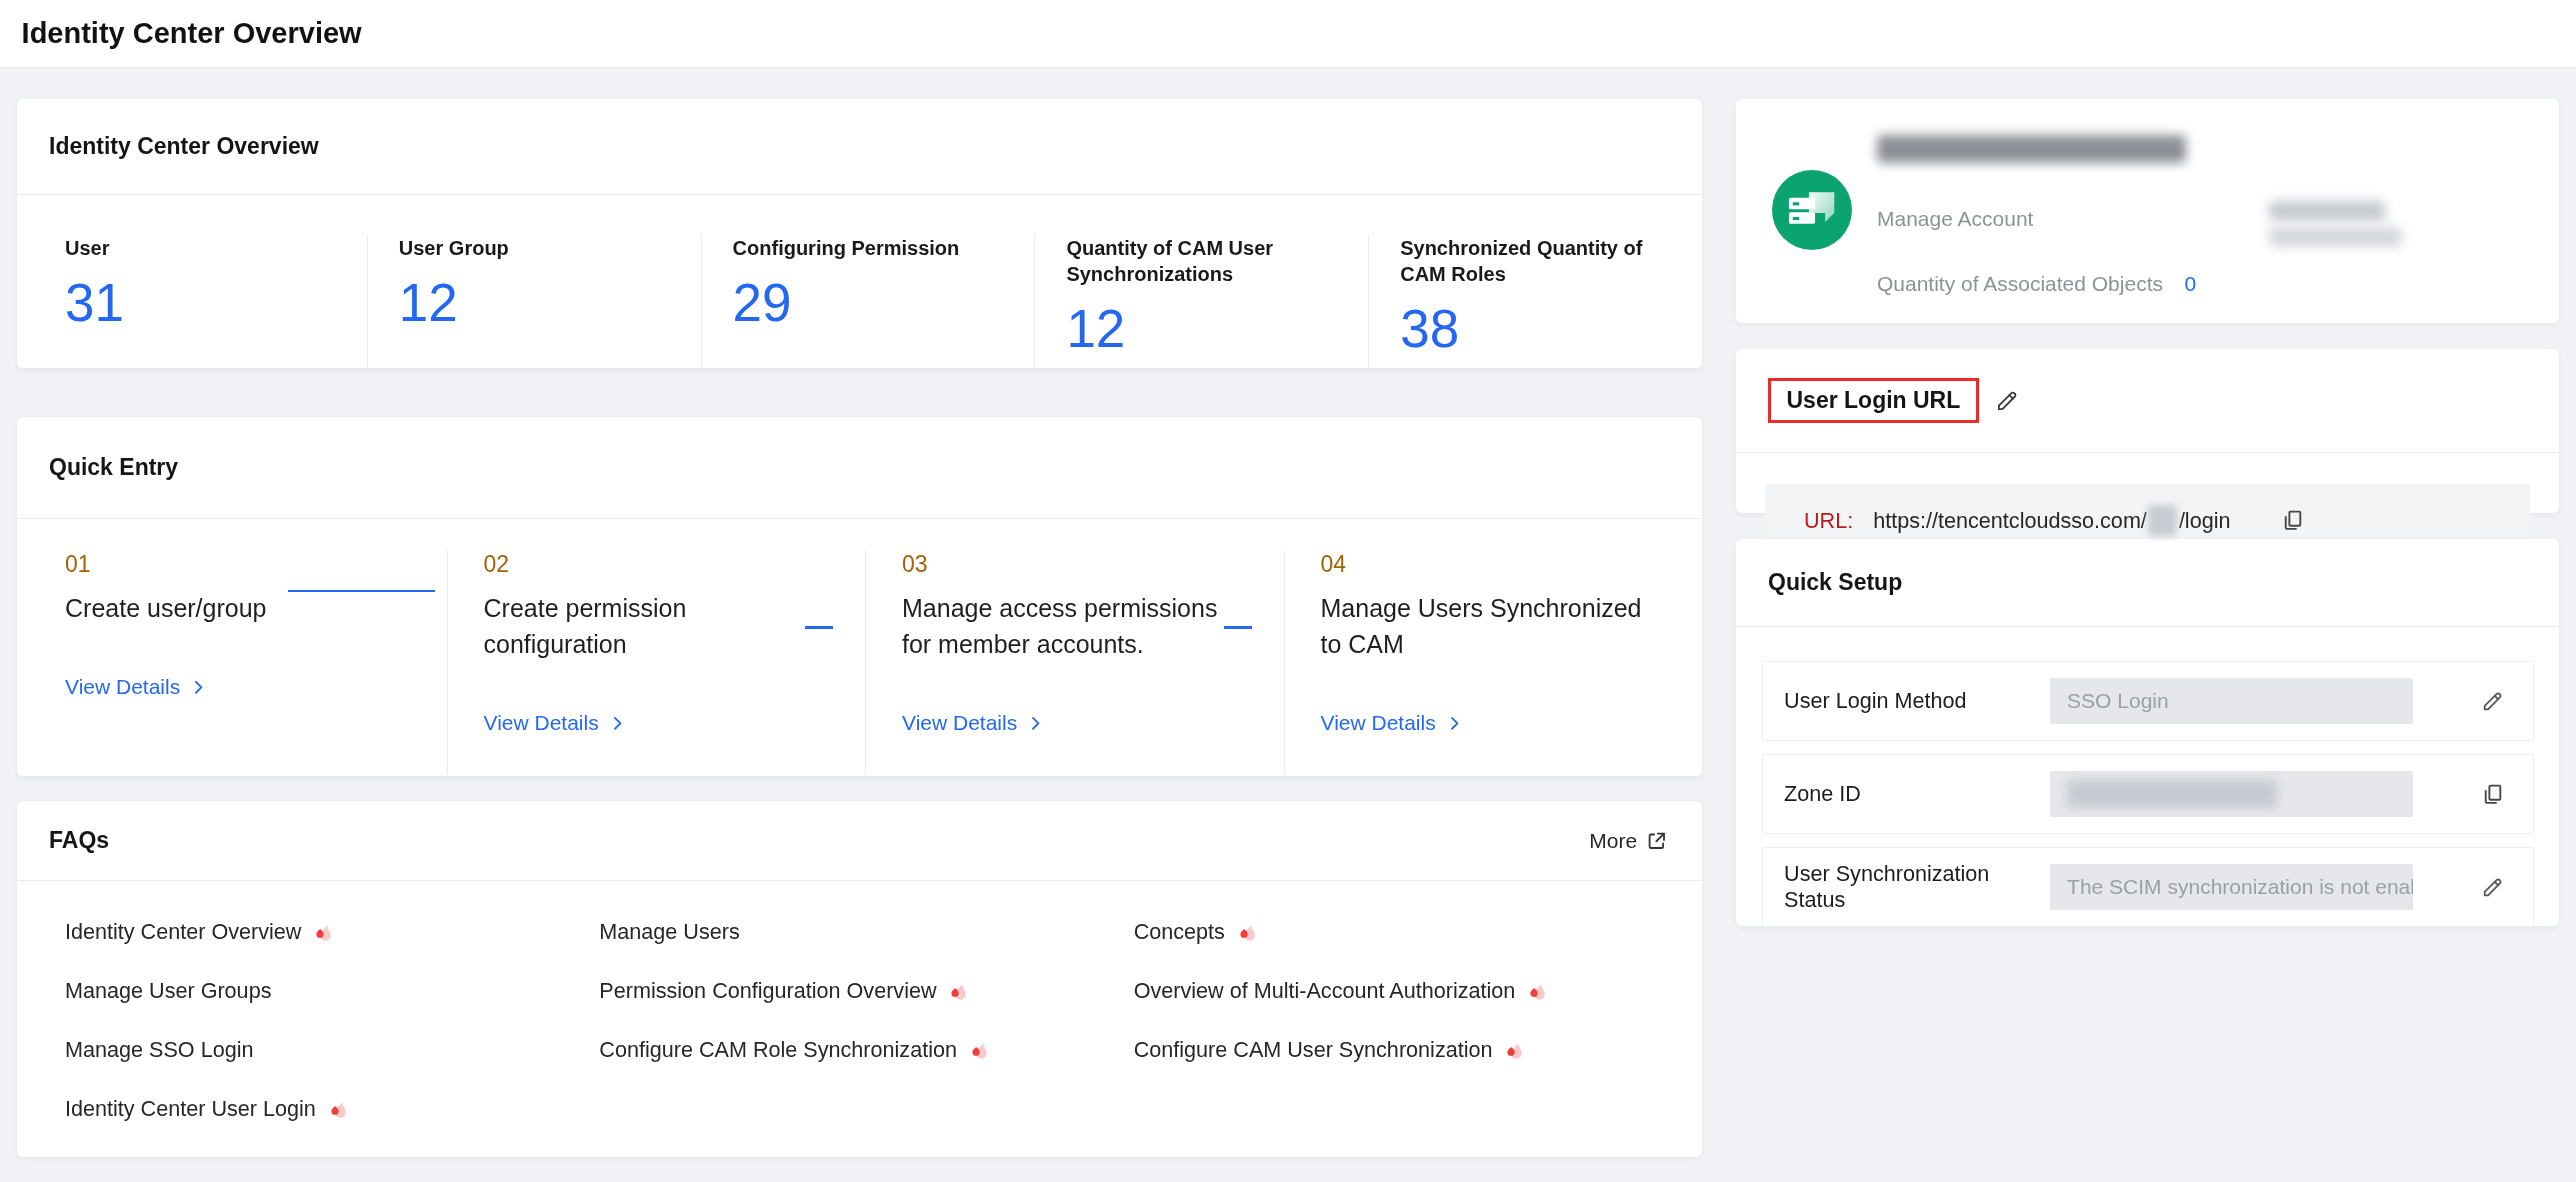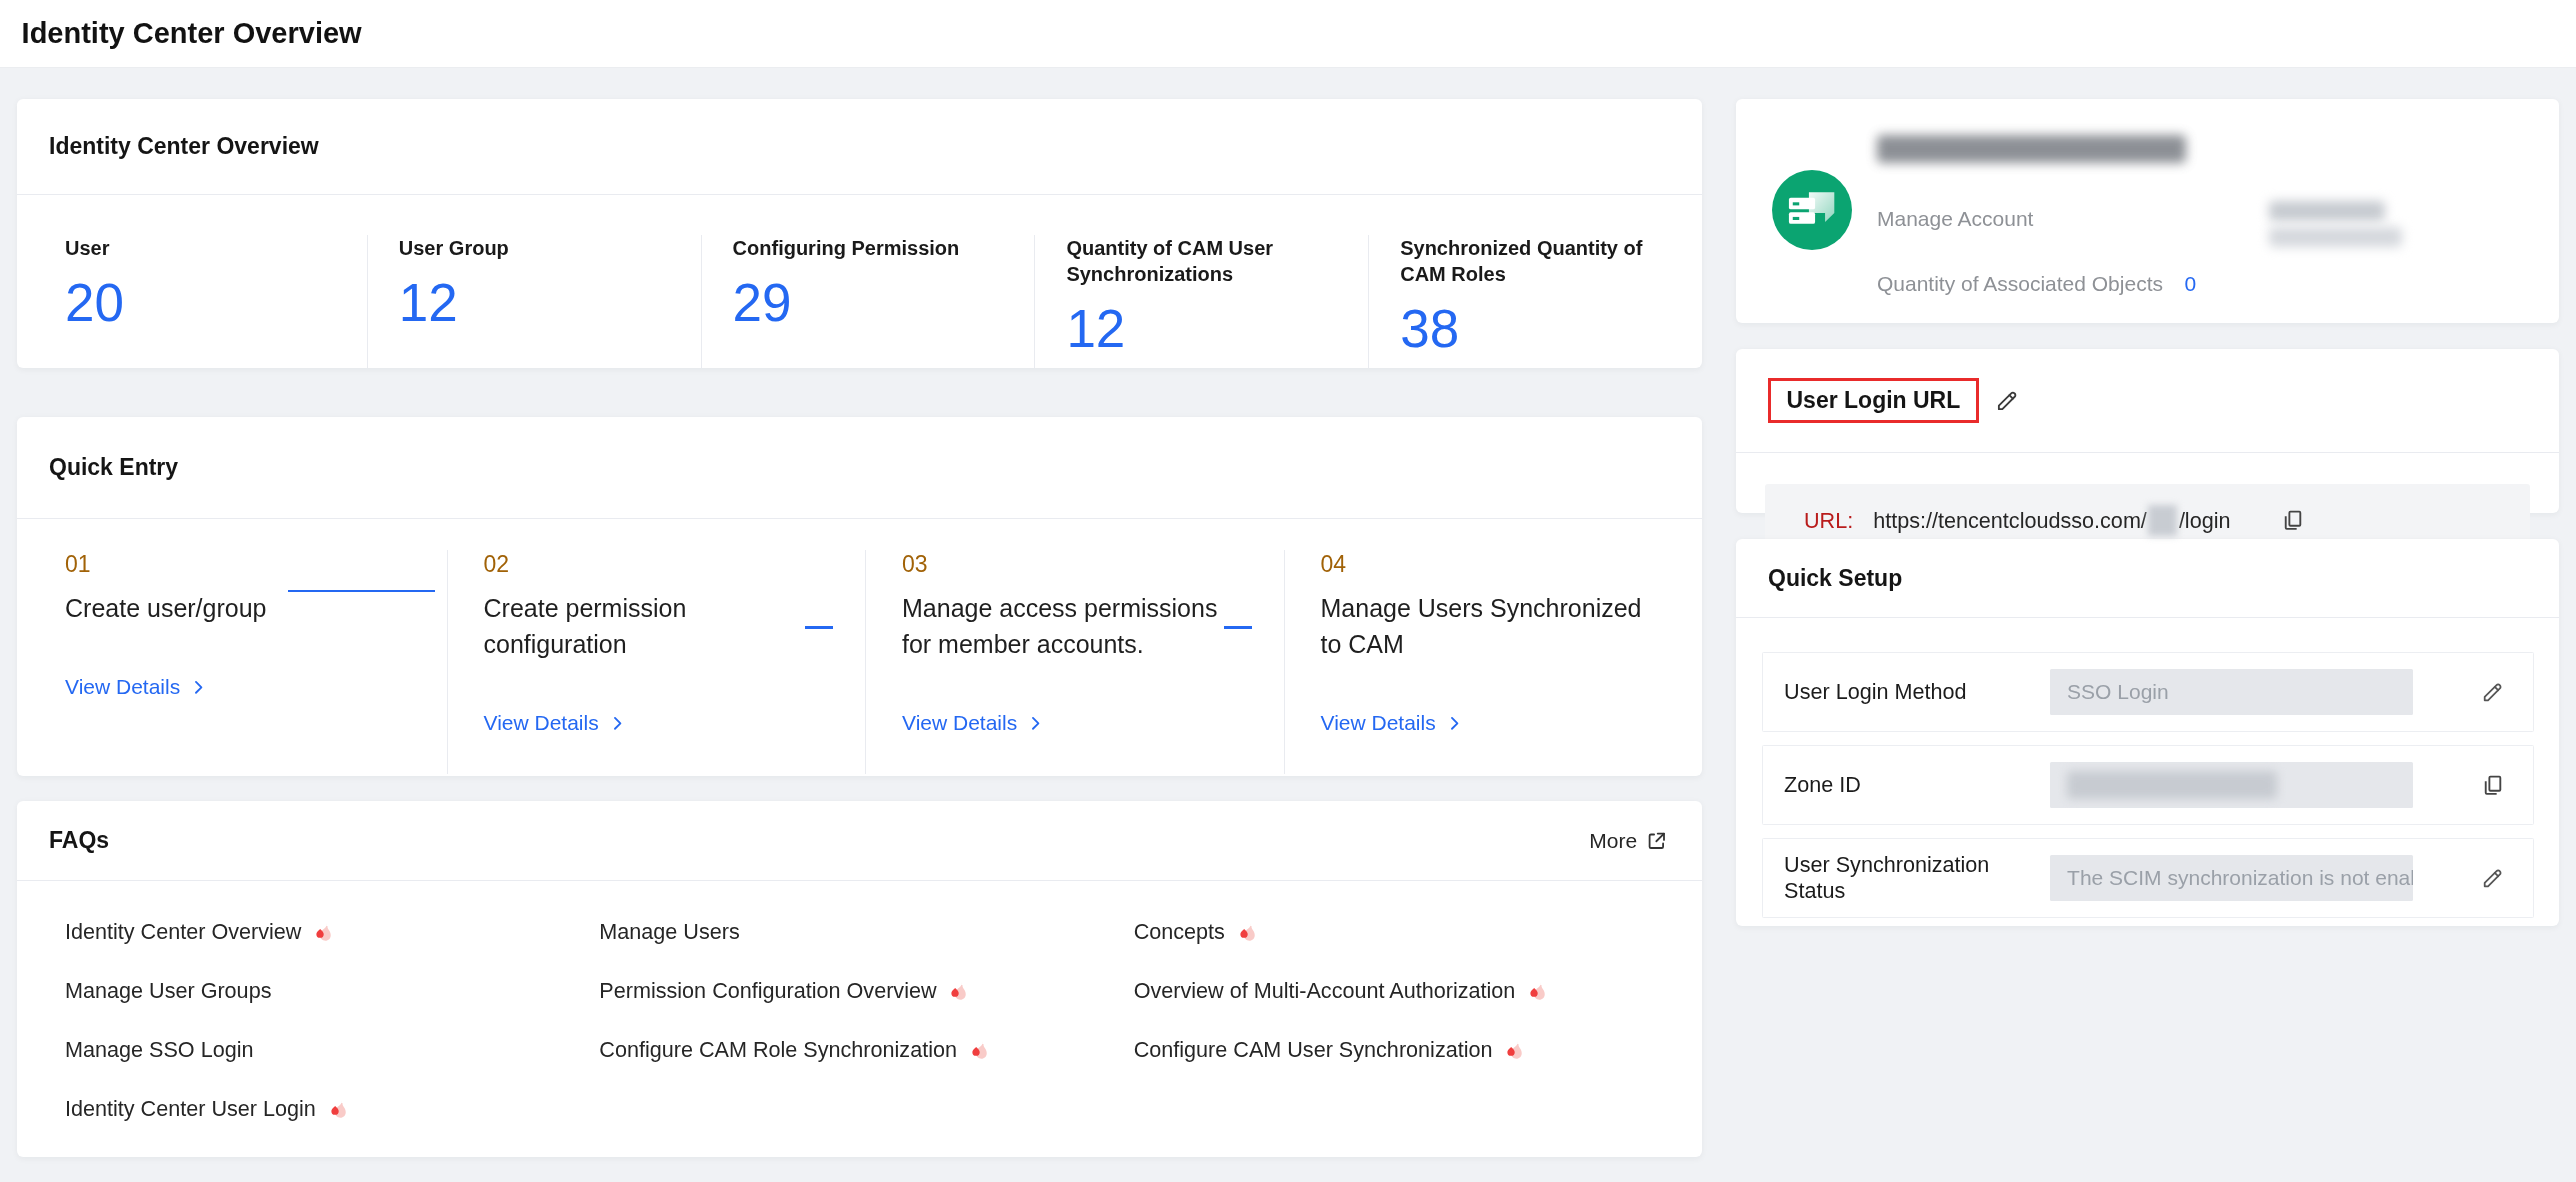--- a/index.html
+++ b/index.html
@@ -83,21 +83,21 @@
     margin:31px 29px 0 29px; height:73px; background:#f3f4f6; border-radius:3.1px;
     display:flex; align-items:center; padding-left:39px; font-size:21.6px;
   }
   .url-label { color:#b91c1c; margin-right:20px; }
   .url-text { color:#262626; }
   .url-blur { display:inline-block; width:29px; height:31px; background:#c8ccd2; filter:blur(3.9px); vertical-align:middle; margin:0 1.5px; }
   .url-copy { margin-left:49px; display:flex; align-items:center; cursor:pointer; }
 
   
   .quick-setup-card { height:387px; margin-top:26px; }
-  .quick-setup-card .card-header { height:79px; }
+  .quick-setup-card .card-header { height:88px; }
   .qs-body { padding:34px 25.5px 0 25.5px; display:flex; flex-direction:column; gap:13px; }
   .qs-row {
     height:80px; border:1.5px solid #eceef2; border-radius:1.5px;
     display:flex; align-items:center; padding:0 28px 0 21.6px; background:#fff;
   }
   .qs-label { font-size:21.6px; color:#1c1c1c; font-weight:500; width:266px; flex:0 0 auto; }
   .qs-box {
     width:363px; height:46px; background:#e5e7eb; border-radius:1.5px;
     display:flex; align-items:center; padding-left:17px;
     font-size:21px; color:#9aa0a8; overflow:hidden; white-space:nowrap;
@@ -118,21 +118,21 @@
 
   <div class="left-col">
 
     <div class="card stats-card">
       <div class="card-header">
         <div class="card-title">Identity Center Overview</div>
       </div>
       <div class="stats-body">
         <div class="stat-col">
           <div class="stat-label">User</div>
-          <div class="stat-value">20</div>
+          <div class="stat-value">31</div>
         </div>
         <div class="stat-col">
           <div class="stat-label">User Group</div>
           <div class="stat-value">12</div>
         </div>
         <div class="stat-col">
           <div class="stat-label">Configuring Permission</div>
           <div class="stat-value">29</div>
         </div>
         <div class="stat-col">

